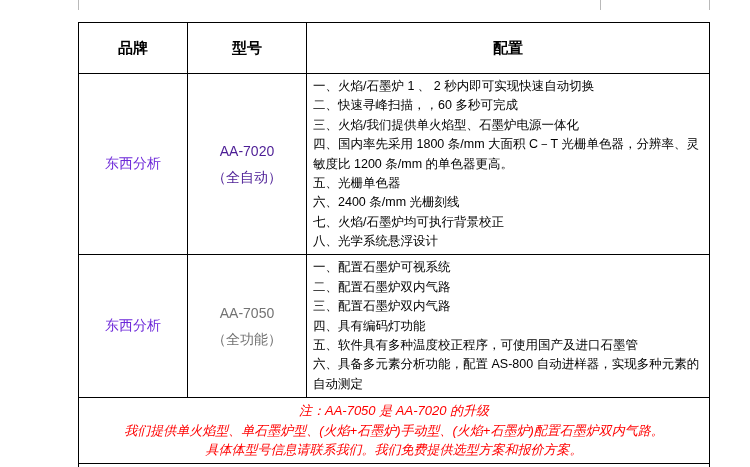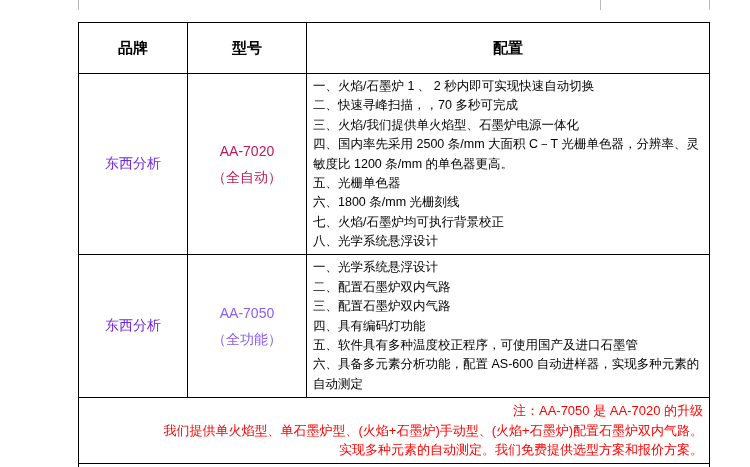--- a/index.html
+++ b/index.html
@@ -64,39 +64,40 @@
   td.brand {
     text-align: center;
     font-size: 14px;
     width: 96px;
     color: #6d28d9;
   }
   td.model {
     text-align: center;
     font-size: 14px;
     width: 106px;
-    color: #be185d;
+    color: #4c1d95;
     line-height: 1.9;
   }
   td.model .m-line2 { display: block; }
-  td.model.red { color: #8b5cf6; }
+  td.model.red { color: #737373; }
   td.config {
     font-size: 12.5px;
     line-height: 1.55;
     color: #000;
     padding: 6px 8px;
   }
   td.config div { white-space: normal; }
 
   td.note {
     color: #ff0000;
     font-size: 13px;
     line-height: 1.5;
     padding: 5px 8px;
-    text-align: right;
+    text-align: center;
+    font-style: italic;
   }
   td.promo {
     color: #0033cc;
     font-size: 13.5px;
     line-height: 1.5;
     padding: 5px 8px;
     text-align: left;
   }
   .cw-hdr-brand { width: 96px; }
   .cw-hdr-model { width: 106px; font-family: Liberation Serif, serif; }
@@ -122,49 +123,49 @@
     </thead>
     <tbody>
       <tr>
         <td class="brand">东西分析</td>
         <td class="model">
           <span class="m-line1">AA-7020</span>
           <span class="m-line2">（全自动）</span>
         </td>
         <td class="config">
           <div>一、火焰/石墨炉 1 、 2 秒内即可实现快速自动切换</div>
-          <div>二、快速寻峰扫描，，70 多秒可完成</div>
+          <div>二、快速寻峰扫描，，60 多秒可完成</div>
           <div>三、火焰/我们提供单火焰型、石墨炉电源一体化</div>
-          <div>四、国内率先采用 2500 条/mm 大面积 C－T 光栅单色器，分辨率、灵敏度比 1200 条/mm 的单色器更高。</div>
+          <div>四、国内率先采用 1800 条/mm 大面积 C－T 光栅单色器，分辨率、灵敏度比 1200 条/mm 的单色器更高。</div>
           <div>五、光栅单色器</div>
-          <div>六、1800 条/mm 光栅刻线</div>
+          <div>六、2400 条/mm 光栅刻线</div>
           <div>七、火焰/石墨炉均可执行背景校正</div>
           <div>八、光学系统悬浮设计</div>
         </td>
       </tr>
       <tr>
         <td class="brand">东西分析</td>
         <td class="model red">
           <span class="m-line1">AA-7050</span>
           <span class="m-line2">（全功能）</span>
         </td>
         <td class="config">
-          <div>一、光学系统悬浮设计</div>
+          <div>一、配置石墨炉可视系统</div>
           <div>二、配置石墨炉双内气路</div>
           <div>三、配置石墨炉双内气路</div>
           <div>四、具有编码灯功能</div>
           <div>五、软件具有多种温度校正程序，可使用国产及进口石墨管</div>
-          <div>六、具备多元素分析功能，配置 AS-600 自动进样器，实现多种元素的自动测定</div>
+          <div>六、具备多元素分析功能，配置 AS-800 自动进样器，实现多种元素的自动测定</div>
         </td>
       </tr>
       <tr>
         <td class="note" colspan="3">
           <div>注：AA-7050 是 AA-7020 的升级</div>
           <div>我们提供单火焰型、单石墨炉型、(火焰+石墨炉)手动型、(火焰+石墨炉)配置石墨炉双内气路。</div>
-          <div>实现多种元素的自动测定。我们免费提供选型方案和报价方案。</div>
+          <div>具体体型号信息请联系我们。我们免费提供选型方案和报价方案。</div>
         </td>
       </tr>
       <tr>
         <td class="promo" colspan="3">
           <div>天恒仪器三十年专注专注实验室设备，一站式服务，配件齐全。完善的售后服务体系，让您</div>
 
         </td>
       </tr>
     </tbody>
   </table>

